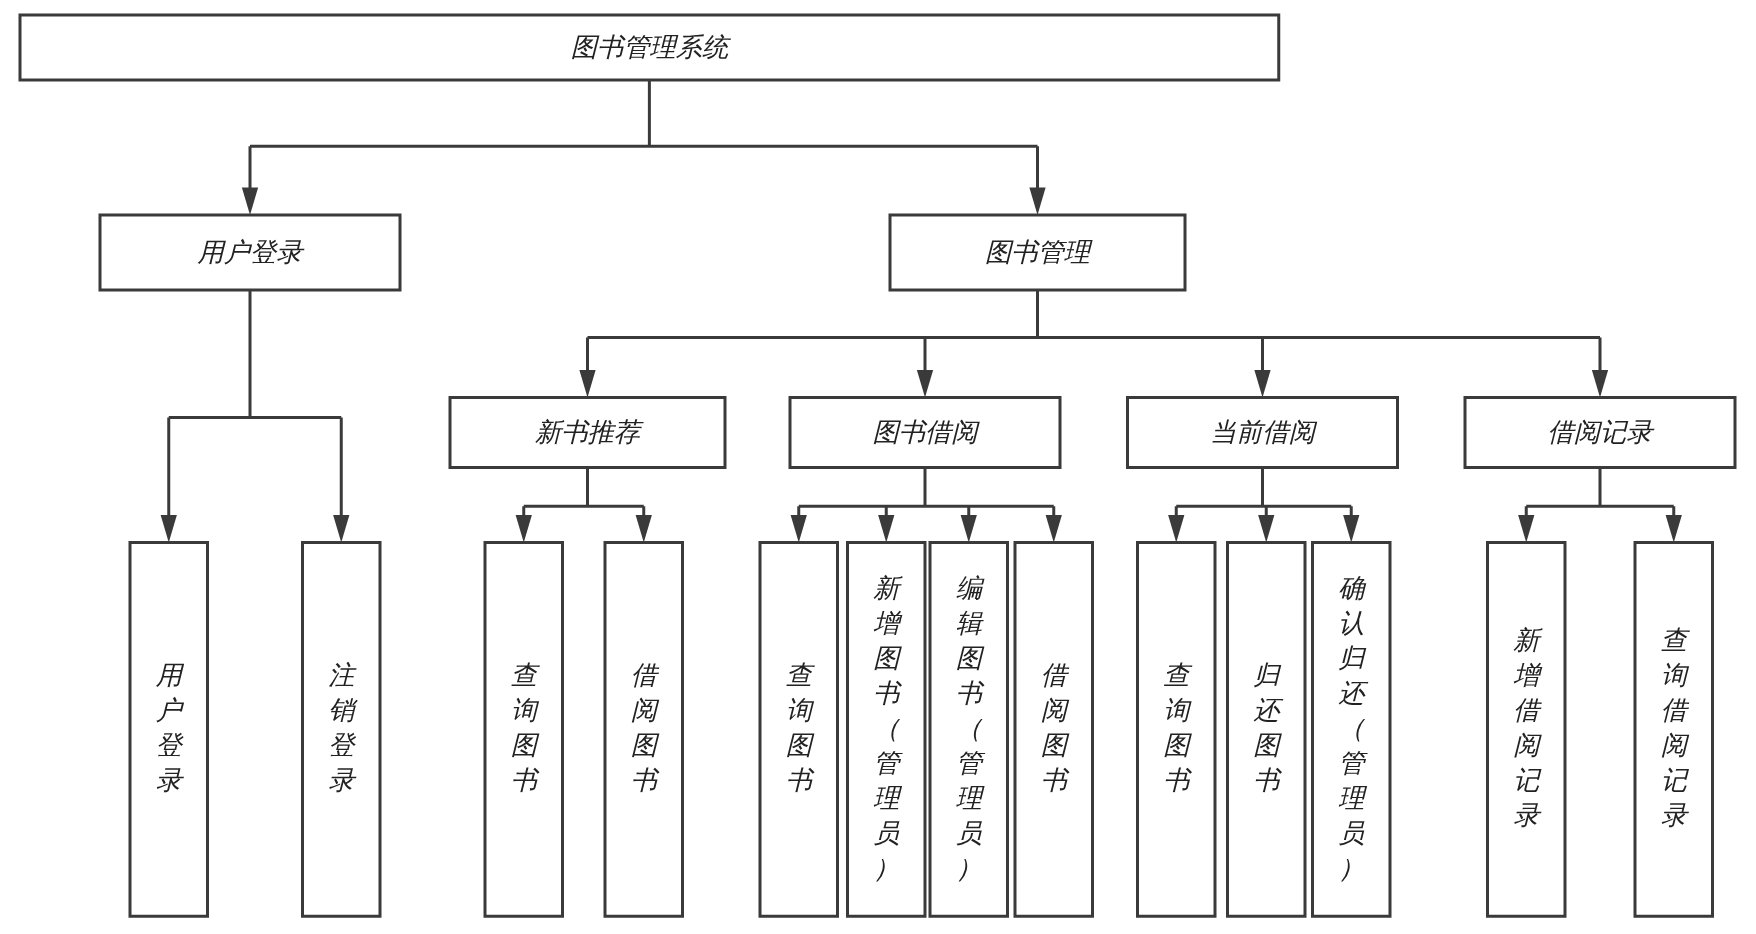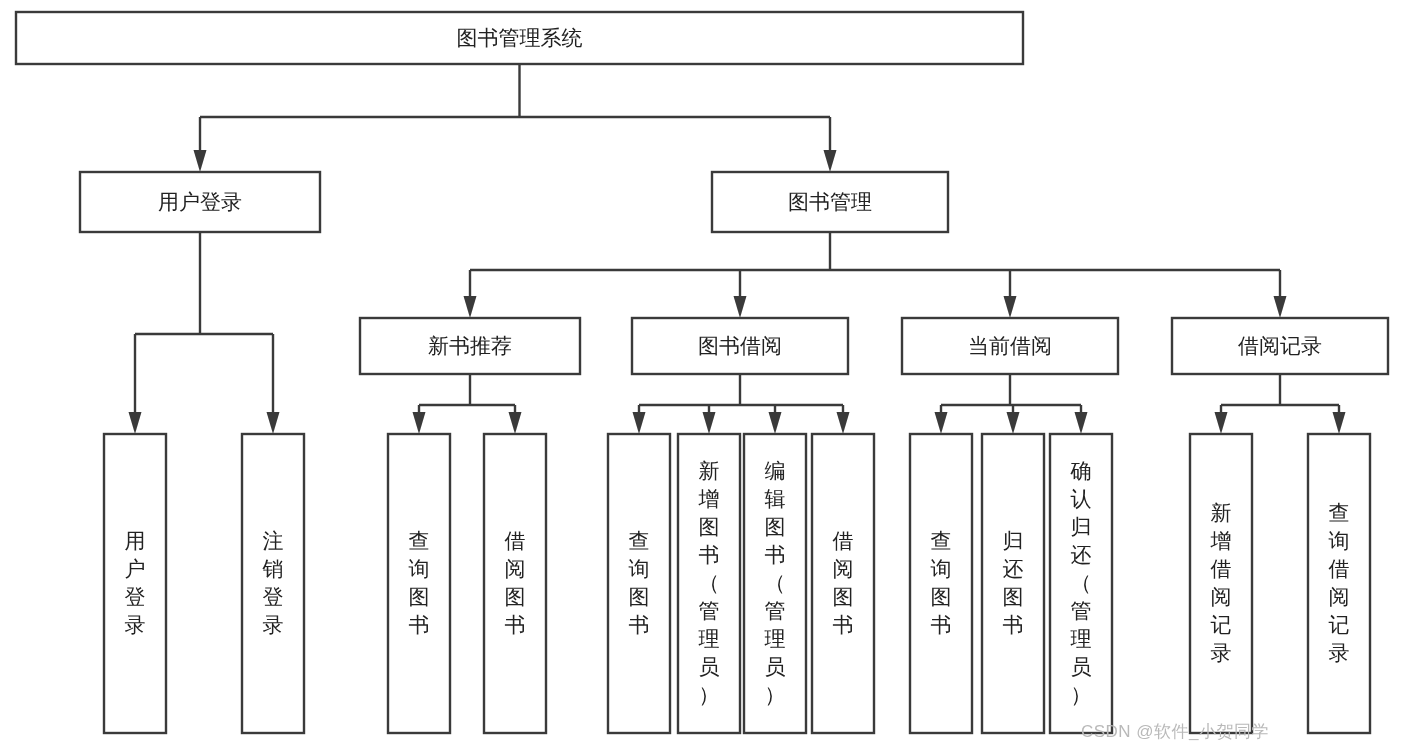--- a/index.html
+++ b/index.html
@@ -11,20 +11,21 @@
     width: 1405px;
     height: 747px;
     font-family: "Liberation Sans", "DejaVu Sans", sans-serif;
     overflow: hidden;
     position: relative;
   }
   #diagram-root {
     position: relative;
     width: 1275px;
     height: 747px;
+    font-style: italic;
   }
   svg.diagram-canvas {
     position: absolute;
     top: 0;
     left: 0;
     width: 1405px;
     height: 747px;
     display: block;
   }
   .node-box {
@@ -205,14 +206,13 @@
         <g>
           <rect x="1190" y="434" width="62" height="299" class="node-box"></rect>
           <text x="1221" y="513.5" class="node-label-v"><tspan x="1221" dy="0">新</tspan><tspan x="1221" dy="28">增</tspan><tspan x="1221" dy="28">借</tspan><tspan x="1221" dy="28">阅</tspan><tspan x="1221" dy="28">记</tspan><tspan x="1221" dy="28">录</tspan></text>
         </g>
         <g>
           <rect x="1308" y="434" width="62" height="299" class="node-box"></rect>
           <text x="1339" y="513.5" class="node-label-v"><tspan x="1339" dy="0">查</tspan><tspan x="1339" dy="28">询</tspan><tspan x="1339" dy="28">借</tspan><tspan x="1339" dy="28">阅</tspan><tspan x="1339" dy="28">记</tspan><tspan x="1339" dy="28">录</tspan></text>
         </g>
       </g>
   </svg>
-  <div class="watermark">CSDN @软件_小贺同学</div>
 </div>
 
 </body></html>

